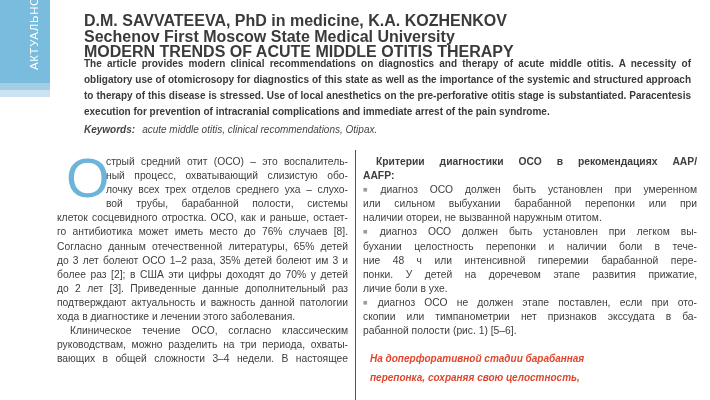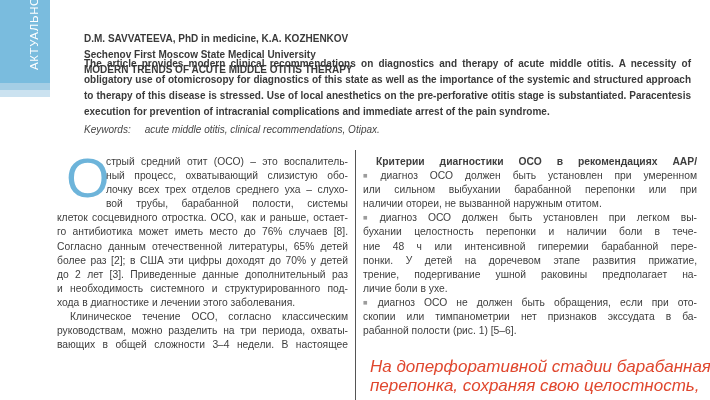--- a/index.html
+++ b/index.html
@@ -8,45 +8,45 @@
 
   
   .side-bar{position:absolute;left:0;top:0;width:50px;height:83px;background:var(--sidebar-blue)}
   .side-strip{position:absolute;left:0;width:50px;height:7px}
   .s1{top:83px;background:var(--sidebar-strip1)}
   .s2{top:90px;background:var(--sidebar-strip2)}
   .side-label{position:absolute;left:28px;top:70px;transform:rotate(-90deg);transform-origin:0 0;
               color:#fff;font-size:11.5px;letter-spacing:.6px;white-space:nowrap}
 
   
-  .header{position:absolute;left:84px;top:31px;width:612px;font-weight:bold;font-size:10px;
+  .header{position:absolute;left:84px;top:13px;width:612px;font-weight:bold;font-size:16px;
           line-height:15.5px;color:#3a3a3a}
   .abstract{position:absolute;left:84px;top:56px;width:607px;font-weight:bold;font-size:10px;
             line-height:16px;text-align:justify;color:#3a3a3a}
   .keywords{position:absolute;left:84px;top:124px;font-size:10px;font-style:italic;color:#454545}
-  .kw-label{font-weight:normal;margin-right:14px}
+  .kw-label{font-weight:bold;margin-right:7px}
 
   
   .col{position:absolute;top:155px;font-size:10.3px;line-height:14.1px;color:#3e3e3e}
   .col-left{left:57px;width:291px}
   .col-right{left:363px;width:334px}
   .divider{position:absolute;left:355px;top:150px;width:1px;height:250px;background:var(--divider)}
 
   .line{height:14.1px;overflow:hidden;text-align:justify;text-align-last:justify}
   .line.end{text-align-last:left}
   .line.indent{text-indent:13px}
   .line.bold{font-weight:bold}
   .marker{color:var(--bullet-gray);font-size:7.5px;margin-right:4px;position:relative;top:-1px}
   .marker:empty{display:none}
 
   .dropcap{float:left;width:33px;height:42px;line-height:43px;font-size:56px;
            color:var(--dropcap-blue);margin:1px 7px 0 9px;text-align:center}
 
-  .rednote{margin-top:20px;padding-left:7px;color:var(--note-red);font-weight:normal;
-           font-style:italic;font-size:17px;line-height:18.5px}
+  .rednote{margin-top:12px;padding-left:7px;color:var(--note-red);font-weight:bold;
+           font-style:italic;font-size:10px;line-height:18.5px}
   .note-line{white-space:nowrap}
 </style>
 </head>
 <body>
 
 <div class="page">
 
   <div class="side-bar"></div>
   <div class="side-strip s1"></div>
   <div class="side-strip s2"></div>
@@ -77,67 +77,68 @@
         <div class="line"><span>вой трубы, барабанной полости, системы воздухоносных</span></div>
 
         <div class="line"><span>клеток сосцевидного отростка. ОСО, как и раньше, остает-</span></div>
 
 
 
         <div class="line"><span>го антибиотика может иметь место до 76% случаев [8].</span></div>
 
         <div class="line"><span>Согласно данным отечественной литературы, 65% детей</span></div>
 
+        <div class="line"><span>до 3 лет болеют ОСО 1–2 раза, 35% детей болеют им 3 и</span></div>
 
         <div class="line"><span>более раз [2]; в США эти цифры доходят до 70% у детей</span></div>
 
         <div class="line"><span>до 2 лет [3]. Приведенные данные дополнительный раз</span></div>
 
+        <div class="line"><span>подтверждают актуальность и важность данной патологии</span></div>
 
-        <div class="line"><span>и необходимость системного и структурированного под-</span></div>
 
         <div class="line end"><span>хода в диагностике и лечении этого заболевания.</span></div>
       </div>
     <div class="lines">
 
         <div class="line indent"><span>Клиническое течение ОСО, согласно классическим</span></div>
 
         <div class="line"><span>руководствам, можно разделить на три периода, охваты-</span></div>
 
         <div class="line"><span>вающих в общей сложности 3–4 недели. В настоящее</span></div>
       </div>
   </div>
 
   <div class="divider"></div>
 
   <div class="col col-right">
     <div class="lines">
 
         <div class="line bold indent"><span>Критерии диагностики ОСО в рекомендациях AAP/</span></div>
 
+        <div class="line bold end"><span>AAFP:</span></div>
 
         <div class="line"><span class="marker">■</span><span>диагноз ОСО должен быть установлен при умеренном</span></div>
 
         <div class="line"><span>или сильном выбухании барабанной перепонки или при</span></div>
 
         <div class="line end"><span>наличии отореи, не вызванной наружным отитом.</span></div>
 
         <div class="line"><span class="marker">■</span><span>диагноз ОСО должен быть установлен при легком вы-</span></div>
 
         <div class="line"><span>бухании целостность перепонки и наличии боли в тече-</span></div>
 
         <div class="line"><span>ние 48 ч или интенсивной гиперемии барабанной пере-</span></div>
 
         <div class="line"><span>понки. У детей на доречевом этапе развития прижатие,</span></div>
 
-        <div class="line"><span>трение, подергивание ушной раковины предполагает на-</span></div>
 
         <div class="line end"><span>личие боли в ухе.</span></div>
 
-        <div class="line"><span class="marker">■</span><span>диагноз ОСО не должен быть обращения, если при ото-</span></div>
+        <div class="line"><span class="marker">■</span><span>диагноз ОСО не должен этапе поставлен, если при ото-</span></div>
 
         <div class="line"><span>скопии или тимпанометрии нет признаков экссудата в ба-</span></div>
 
         <div class="line end"><span>рабанной полости (рис. 1) [5–6].</span></div>
       </div>
     <div class="rednote">
 
         <div class="note-line">На доперфоративной стадии барабанная</div>
 
         <div class="note-line">перепонка, сохраняя свою целостность,</div>

